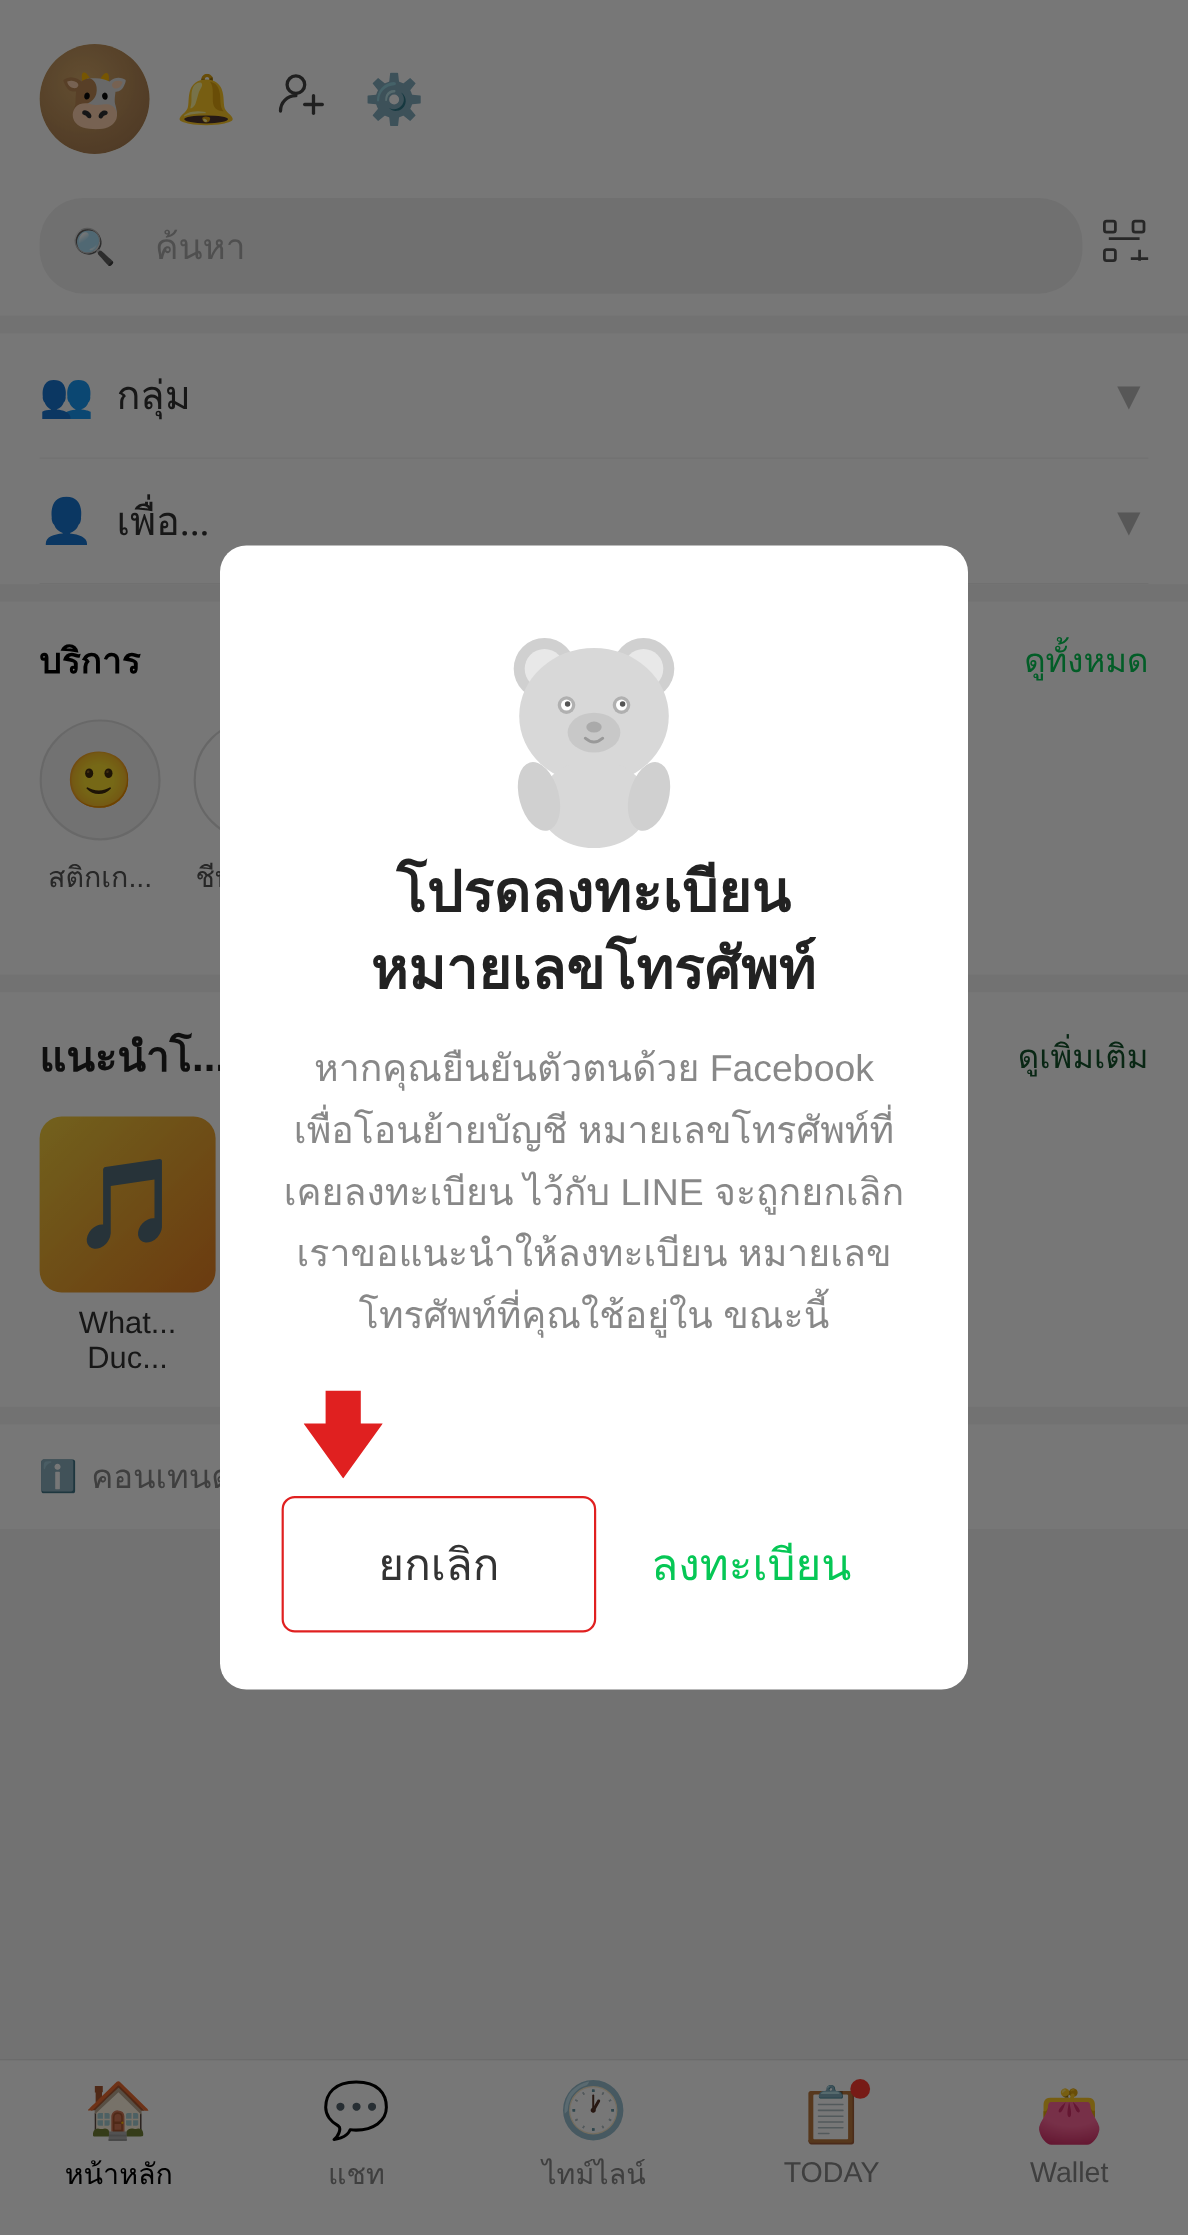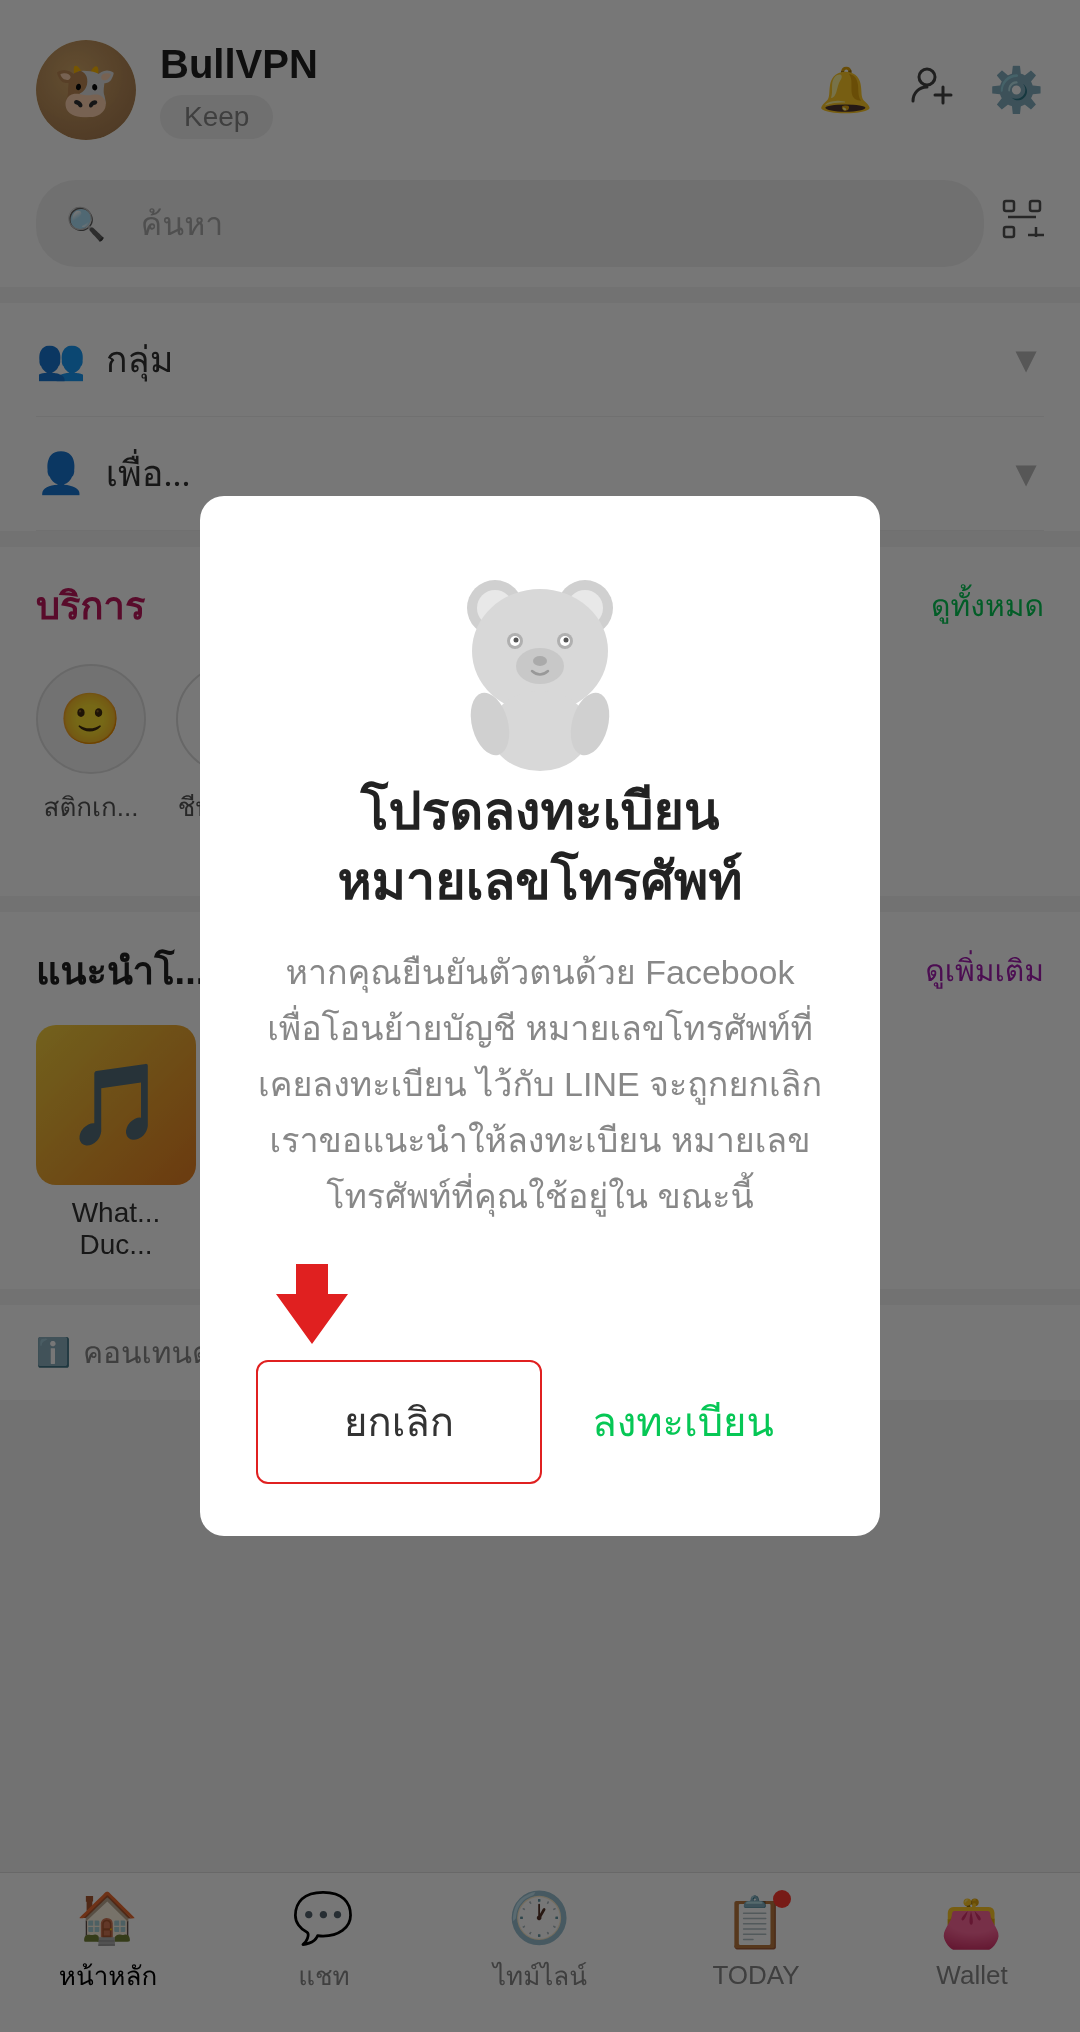--- a/index.html
+++ b/index.html
@@ -119,21 +119,21 @@
       background: #fff;
       margin-top: 16px;
       padding: 28px 36px;
     }
     .services-header {
       display: flex;
       justify-content: space-between;
       align-items: center;
       margin-bottom: 28px;
     }
-    .services-title { font-size: 38px; font-weight: bold; color: #be185d; }
+    .services-title { font-size: 32px; font-weight: bold; color: #000000; }
     .see-all { font-size: 30px; color: #06c755; }
     .services-grid {
       display: flex;
       gap: 30px;
     }
     .service-item {
       display: flex;
       flex-direction: column;
       align-items: center;
       gap: 12px;
@@ -167,21 +167,21 @@
       margin-top: 16px;
       padding: 28px 36px;
     }
     .recommend-header {
       display: flex;
       justify-content: space-between;
       align-items: center;
       margin-bottom: 24px;
     }
     .recommend-title { font-size: 38px; font-weight: bold; color: #222; }
-    .see-more { font-size: 30px; color: #a21caf; }
+    .see-more { font-size: 30px; color: #14532d; }
     .recommend-grid {
       display: flex;
       gap: 24px;
     }
     .recommend-item {
       display: flex;
       flex-direction: column;
       align-items: center;
       gap: 12px;
     }
@@ -337,24 +337,20 @@
     .bear-svg { width: 220px; height: 220px; }
   </style>
 </head>
 <body>
 
 <div class="app-bg">
 
   <div class="header">
     <div class="avatar">
       <div class="avatar-inner">🐮</div>
-    </div>
-    <div class="header-info">
-      <div class="header-name">BullVPN</div>
-      <span class="keep-badge">Keep</span>
     </div>
     <div class="header-icons">
       <span class="header-icon">🔔</span>
       <span class="header-icon">
         <svg width="44" height="44" viewBox="0 0 44 44" fill="none">
           <circle cx="18" cy="14" r="8" stroke="#444" stroke-width="3" fill="none"></circle>
           <path d="M4 38c0-8 6-14 14-14" stroke="#444" stroke-width="3" fill="none" stroke-linecap="round"></path>
           <line x1="34" y1="24" x2="34" y2="40" stroke="#444" stroke-width="3" stroke-linecap="round"></line>
           <line x1="26" y1="32" x2="42" y2="32" stroke="#444" stroke-width="3" stroke-linecap="round"></line>
         </svg>

